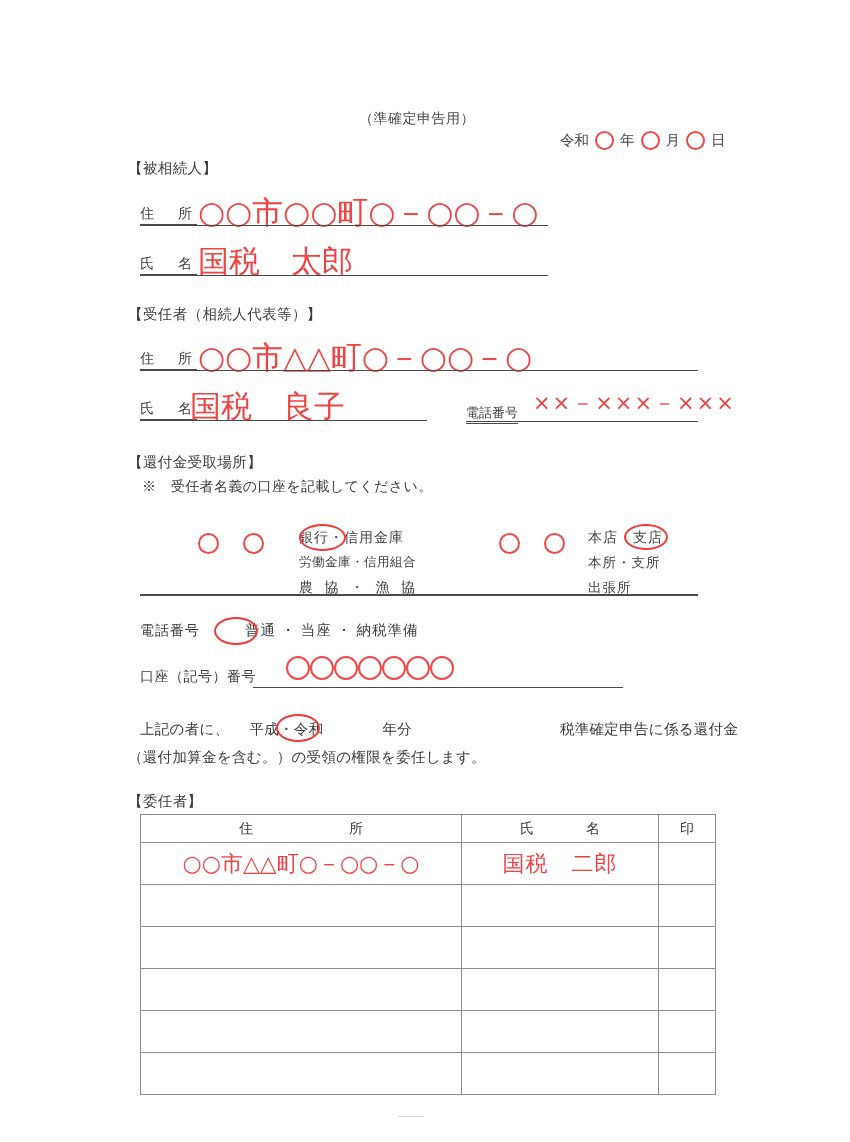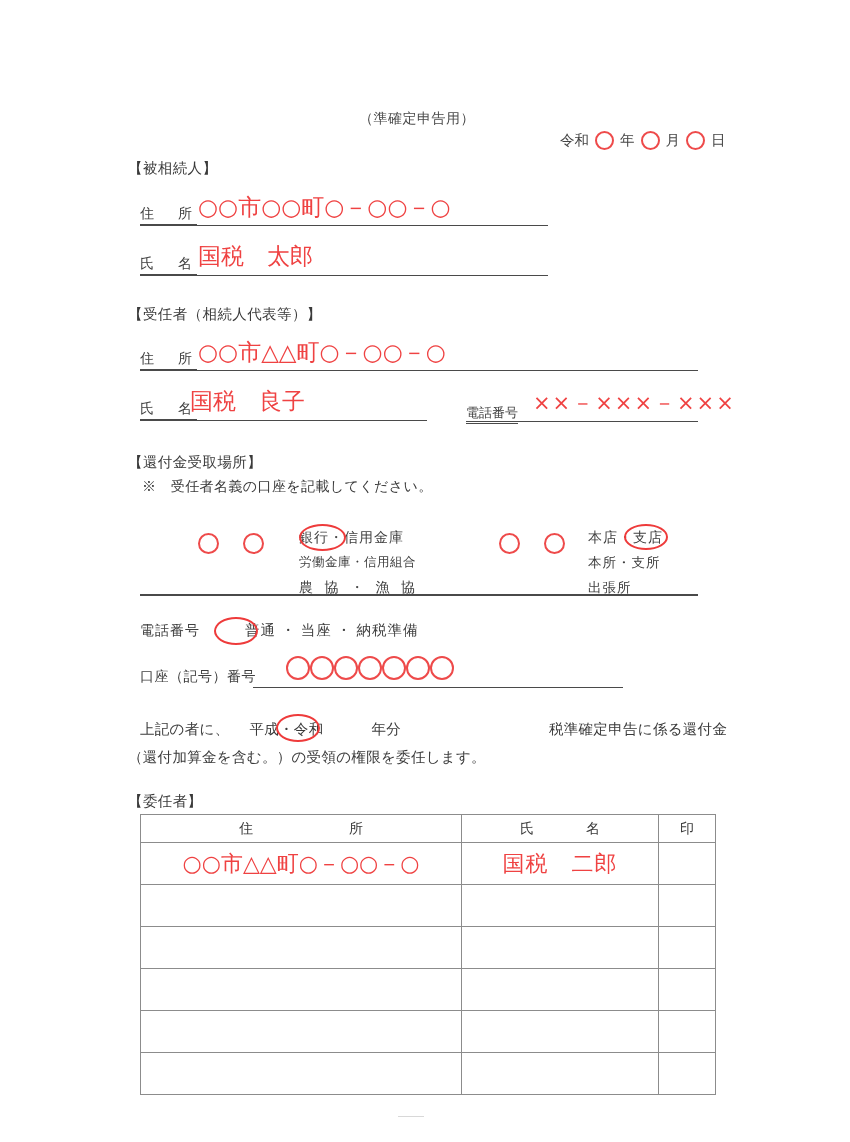--- a/index.html
+++ b/index.html
@@ -94,21 +94,21 @@
   
   .fld-label {
     position: absolute;
     font-size: 14px;
     letter-spacing: 5px;
     color: #3f3f3f;
     white-space: nowrap;
   }
   .fld-val {
     position: absolute;
-    font-size: 23px;
+    font-size: 31px;
     letter-spacing: 0px;
     white-space: nowrap;
   }
   .fld-val-sm { font-size: 21px; }
   .bk-circ { width: 21px; height: 21px; border-width: 2px; }
   .bank-col {
     position: absolute;
     font-size: 14px;
     color: #3f3f3f;
     white-space: nowrap;
@@ -291,21 +291,21 @@
     <span class="ocircle"></span>
     <span class="ocircle"></span>
     <span class="ocircle"></span>
     <span class="ocircle"></span>
   </div>
   <div class="rule" style="left:253px; top:687px; width:370px; border-top-width:1.4px;"></div>
 
   <div class="stmt" style="left:140px; top:720px;">
     <span>上記の者に、</span>
     <span style="margin-left:16px;">平成</span><span>・</span><span>令和</span>
-    <span style="margin-left:44px;">年分</span>
+    <span style="margin-left:55px;">年分</span>
     <span style="margin-left:144px;">税準確定申告に係る還付金</span>
   </div>
   <div class="mark-ellipse" style="left:276px; top:714px; width:44px; height:28px;"></div>
   <div class="stmt" style="left:128px; top:748px;">（還付加算金を含む。）の受領の権限を委任します。</div>
 
   <div class="sec-head" style="left:128px; top:792px;">【委任者】</div>
 
   <table class="tbl" style="left:140px; top:814px;">
     <thead>
       <tr>

